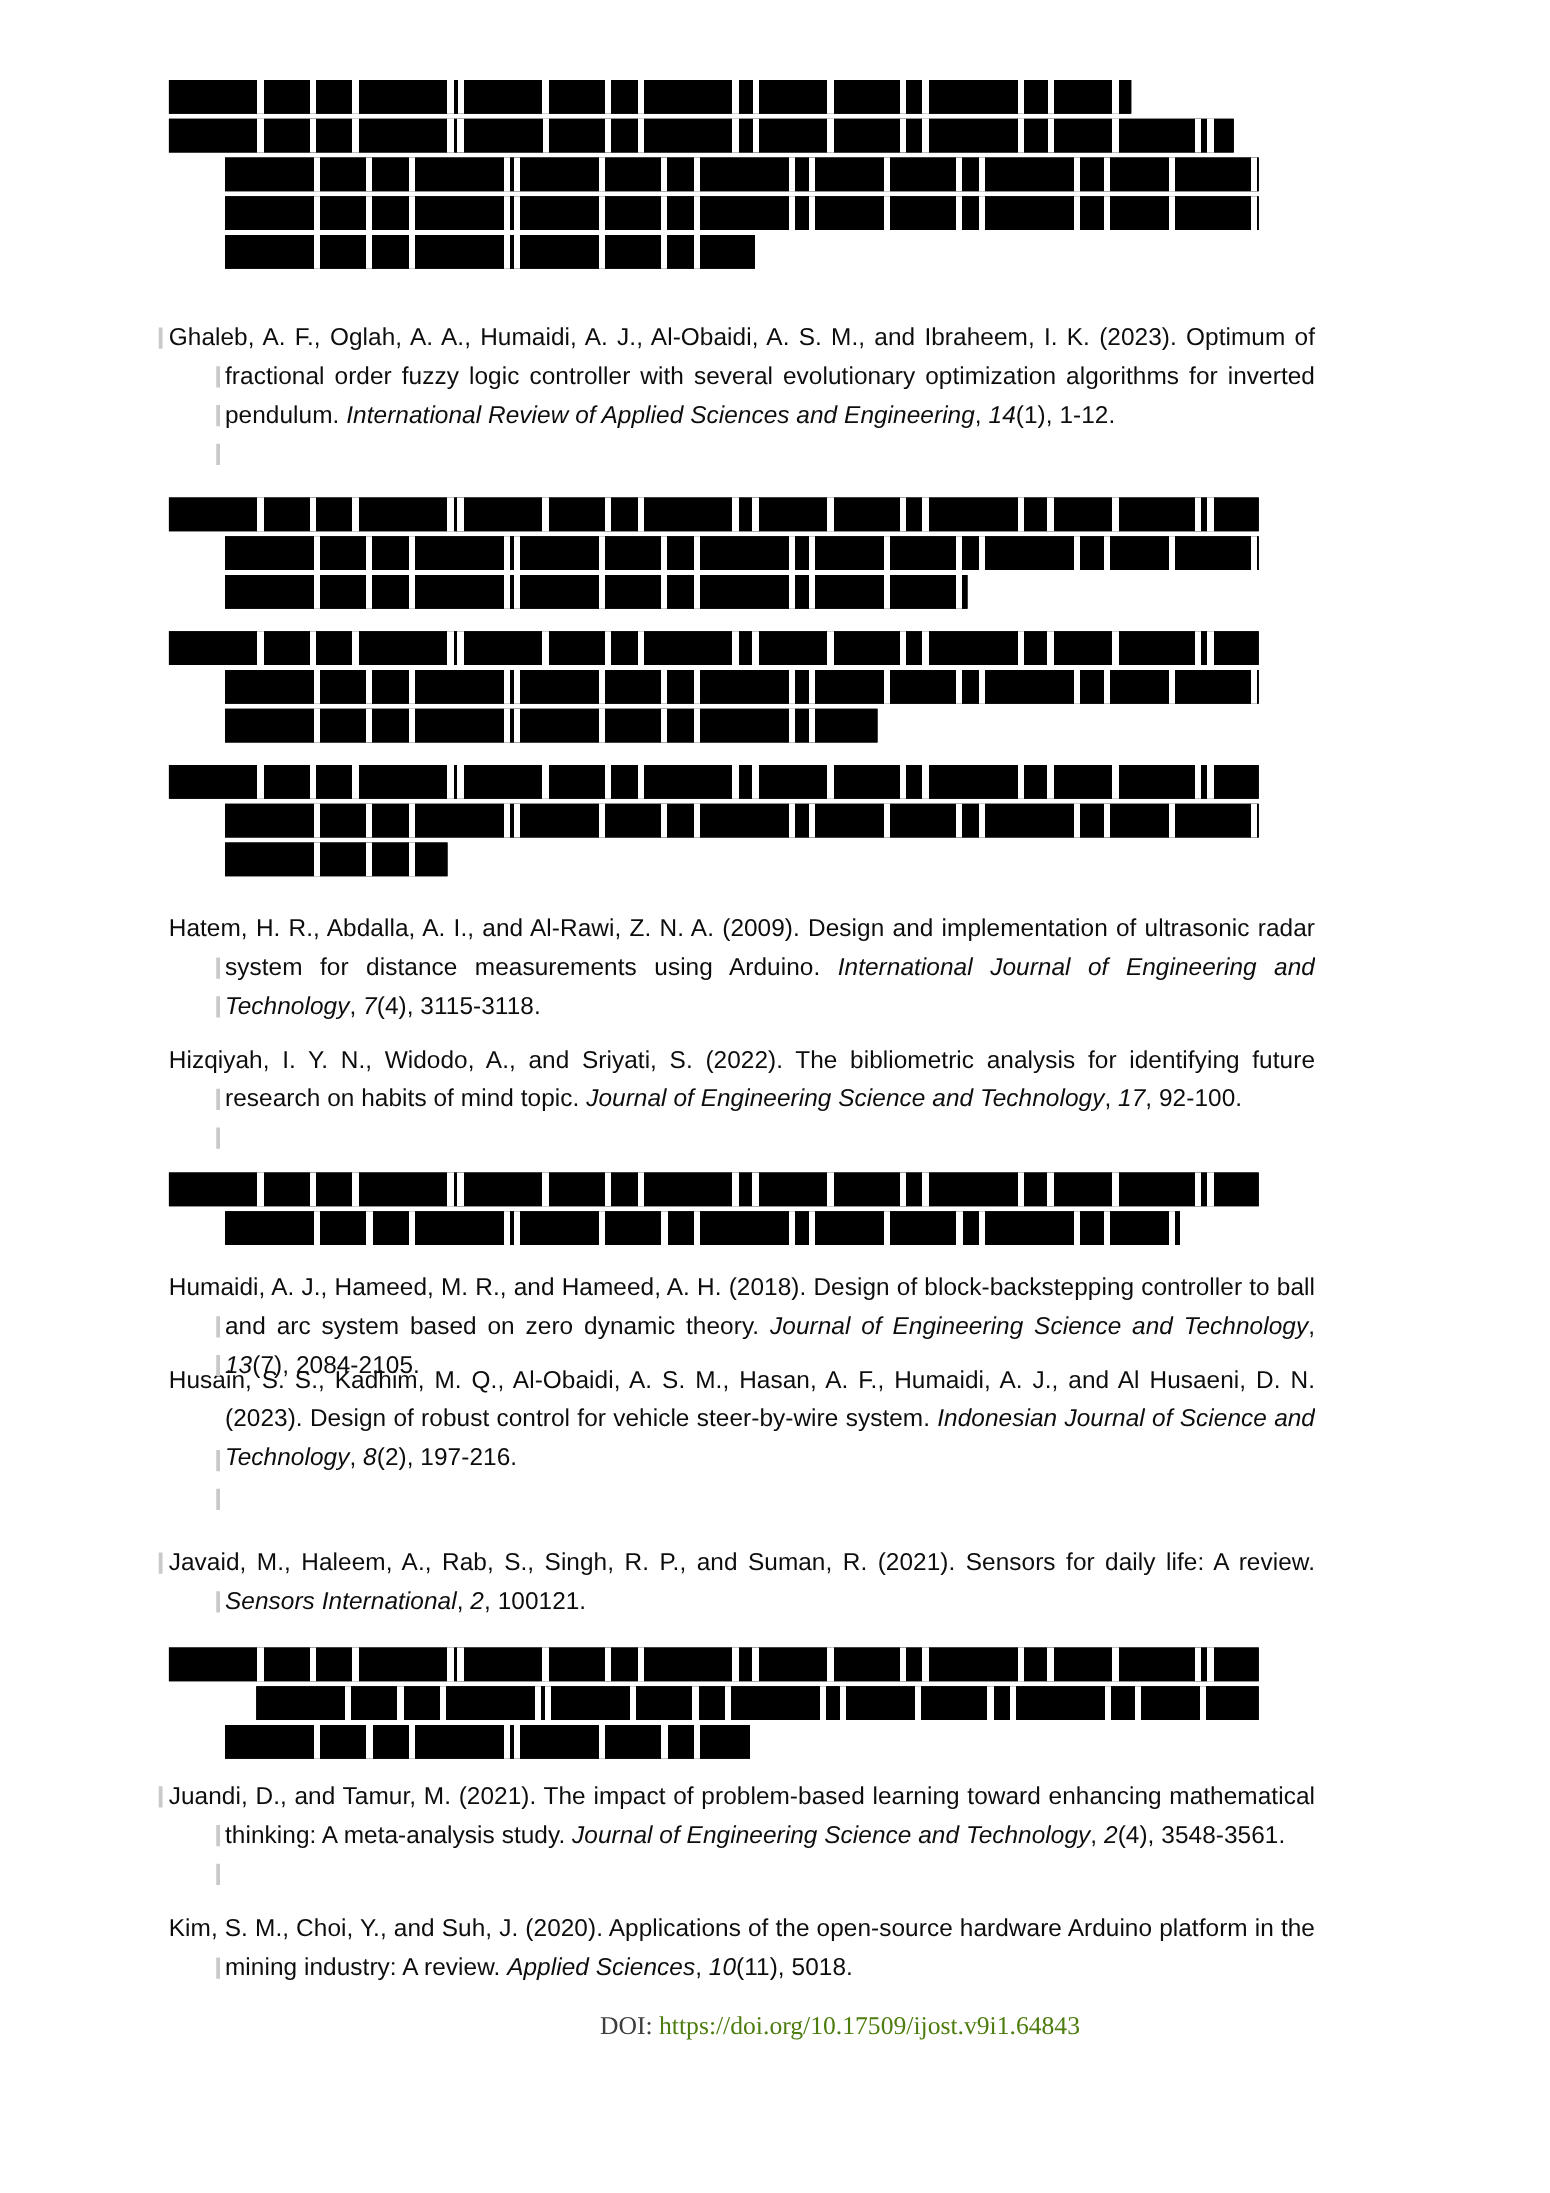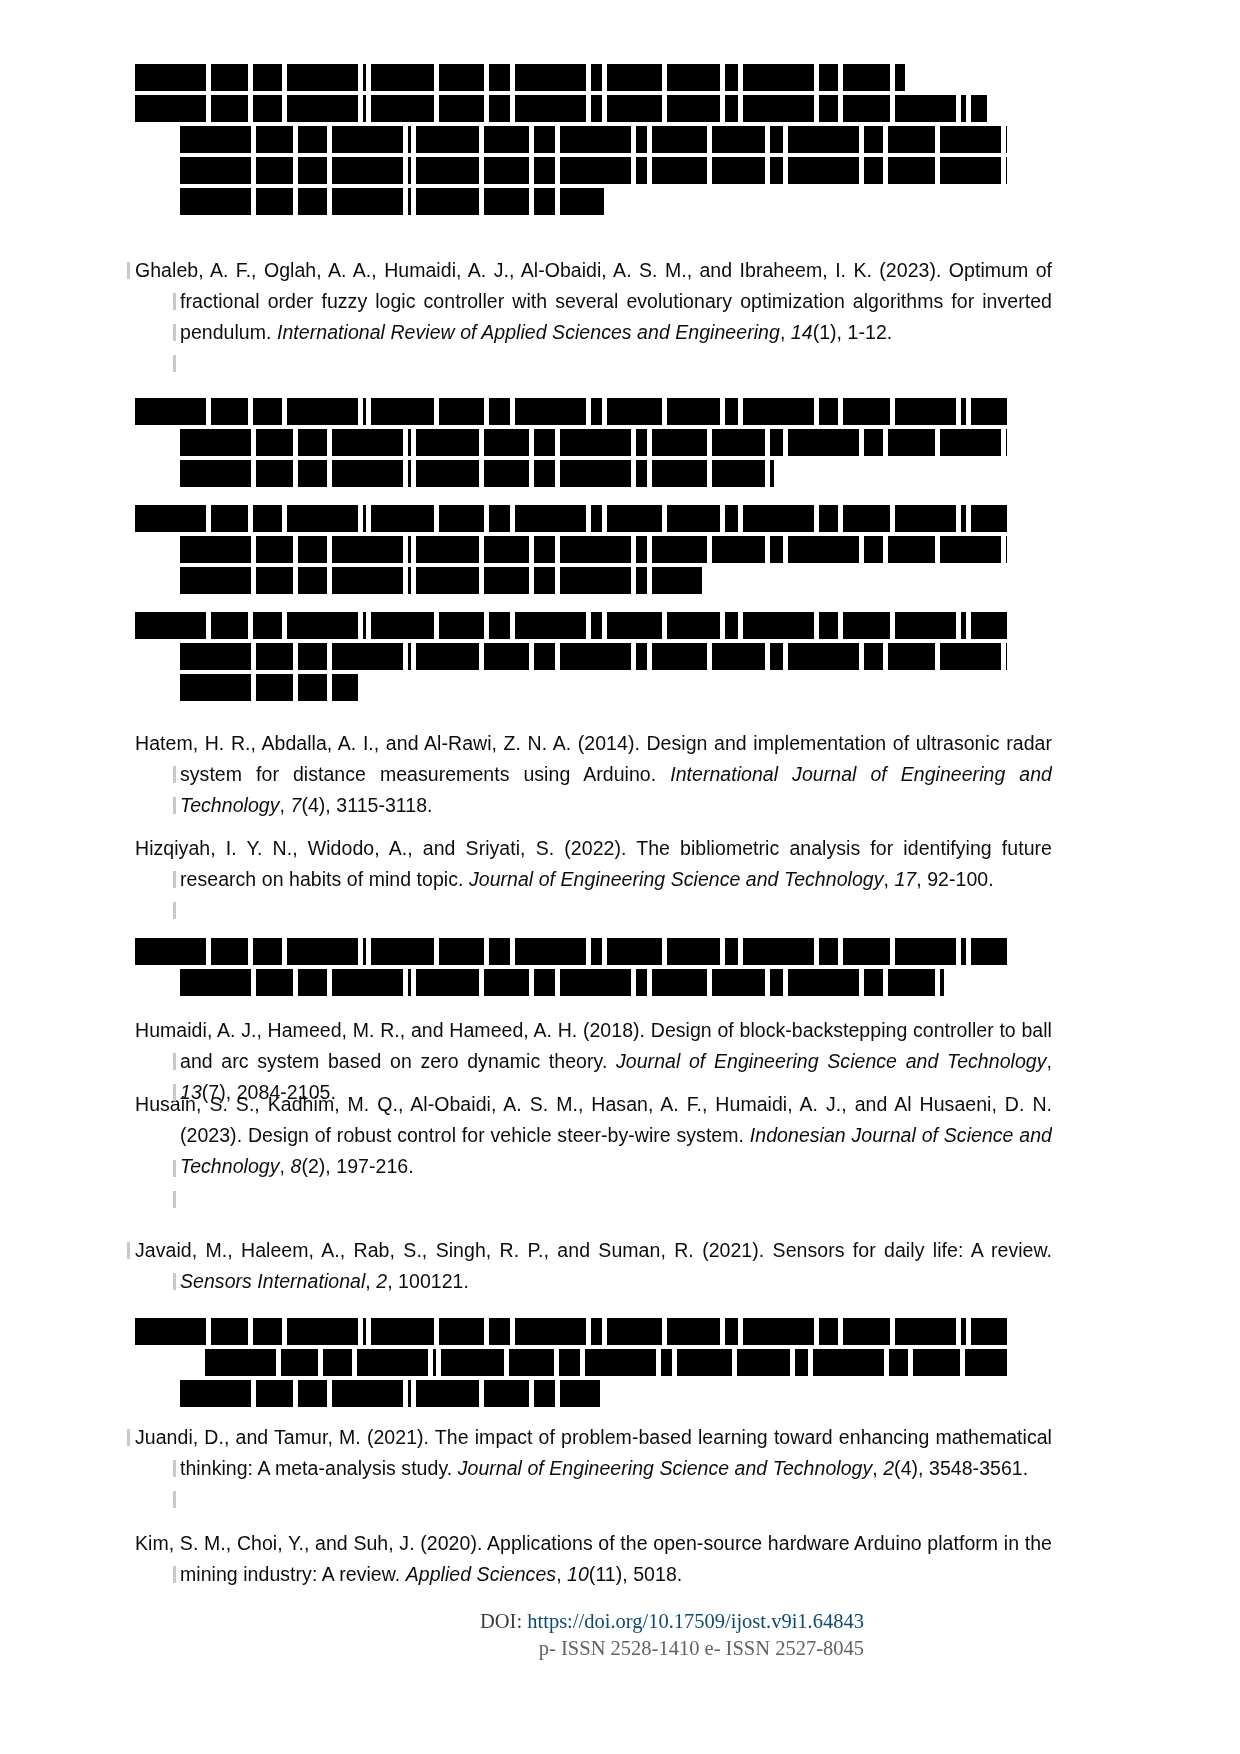--- a/index.html
+++ b/index.html
@@ -76,43 +76,42 @@
       <div class="redacted" style="top: 505px;">
         <div class="red-line" style="margin-left: 0px; width: 872px;"></div>
         <div class="red-line" style="margin-left: 45px; width: 827px;"></div>
         <div class="red-line" style="margin-left: 45px; width: 522px;"></div>
       </div>
       <div class="redacted" style="top: 612px;">
         <div class="red-line" style="margin-left: 0px; width: 872px;"></div>
         <div class="red-line" style="margin-left: 45px; width: 827px;"></div>
         <div class="red-line" style="margin-left: 45px; width: 178px;"></div>
       </div>
-      <p class="ref" style="top: 728px;"><span>Hatem, H. R., Abdalla, A. I., and Al-Rawi, Z. N. A. (2014). Design and implementation of ultrasonic radar system for distance measurements using Arduino. </span><i>International Journal of Engineering and Technology</i><span>, </span><i>7</i><span>(4), 3115-3118.</span></p>
+      <p class="ref" style="top: 728px;"><span>Hatem, H. R., Abdalla, A. I., and Al-Rawi, Z. N. A. (2009). Design and implementation of ultrasonic radar system for distance measurements using Arduino. </span><i>International Journal of Engineering and Technology</i><span>, </span><i>7</i><span>(4), 3115-3118.</span></p>
       <p class="ref" style="top: 833px;"><span>Hizqiyah, I. Y. N., Widodo, A., and Sriyati, S. (2022). The bibliometric analysis for identifying future research on habits of mind topic. </span><i>Journal of Engineering Science and Technology</i><span>, </span><i>17</i><span>, 92-100.</span></p>
       <div class="redacted" style="top: 938px;">
         <div class="red-line" style="margin-left: 0px; width: 872px;"></div>
         <div class="red-line" style="margin-left: 45px; width: 764px;"></div>
       </div>
       <p class="ref" style="top: 1015px;"><span>Humaidi, A. J., Hameed, M. R., and Hameed, A. H. (2018). Design of block-backstepping controller to ball and arc system based on zero dynamic theory. </span><i>Journal of Engineering Science and Technology</i><span>, </span><i>13</i><span>(7), 2084-2105.</span></p>
       <p class="ref" style="top: 1089px;"><span>Husain, S. S., Kadhim, M. Q., Al-Obaidi, A. S. M., Hasan, A. F., Humaidi, A. J., and Al Husaeni, D. N. (2023). Design of robust control for vehicle steer-by-wire system. </span><i>Indonesian Journal of Science and Technology</i><span>, </span><i>8</i><span>(2), 197-216.</span></p>
       <p class="ref" style="top: 1235px;"><span>Javaid, M., Haleem, A., Rab, S., Singh, R. P., and Suman, R. (2021). Sensors for daily life: A review. </span><i>Sensors International</i><span>, </span><i>2</i><span>, 100121.</span></p>
       <div class="redacted" style="top: 1318px;">
         <div class="red-line" style="margin-left: 0px; width: 872px;"></div>
         <div class="red-line" style="margin-left: 70px; width: 802px;"></div>
         <div class="red-line" style="margin-left: 45px; width: 420px;"></div>
       </div>
       <p class="ref" style="top: 1422px;"><span>Juandi, D., and Tamur, M. (2021). The impact of problem-based learning toward enhancing mathematical thinking: A meta-analysis study. </span><i>Journal of Engineering Science and Technology</i><span>, </span><i>2</i><span>(4), 3548-3561.</span></p>
       <p class="ref" style="top: 1528px;"><span>Kim, S. M., Choi, Y., and Suh, J. (2020). Applications of the open-source hardware Arduino platform in the mining industry: A review. </span><i>Applied Sciences</i><span>, </span><i>10</i><span>(11), 5018.</span></p>
     </div>
 
   <div class="footer">
     <div style="color: rgb(61, 61, 61);">
-      <span>DOI: </span><a href="#" style="color: #0c4a6e;">https://doi.org/10.17509/ijost.v9i1.64843</a>
+      <span>DOI: </span><a href="#" style="color: #4d7c0f;">https://doi.org/10.17509/ijost.v9i1.64843</a>
     </div>
-    <div class="issn" style="color: rgb(99, 99, 99);">p- ISSN 2528-1410 e- ISSN 2527-8045</div>
   </div>
 <div class="tick" style="left: 173px; top: 293px;"></div>
     <div class="tick" style="left: 173px; top: 324px;"></div>
     <div class="tick" style="left: 173px; top: 355px;"></div>
     <div class="tick" style="left: 127px; top: 262px;"></div>
     <div class="tick" style="left: 173px; top: 766px;"></div>
     <div class="tick" style="left: 173px; top: 797px;"></div>
     <div class="tick" style="left: 173px; top: 871px;"></div>
     <div class="tick" style="left: 173px; top: 902px;"></div>
     <div class="tick" style="left: 173px; top: 1053px;"></div>

